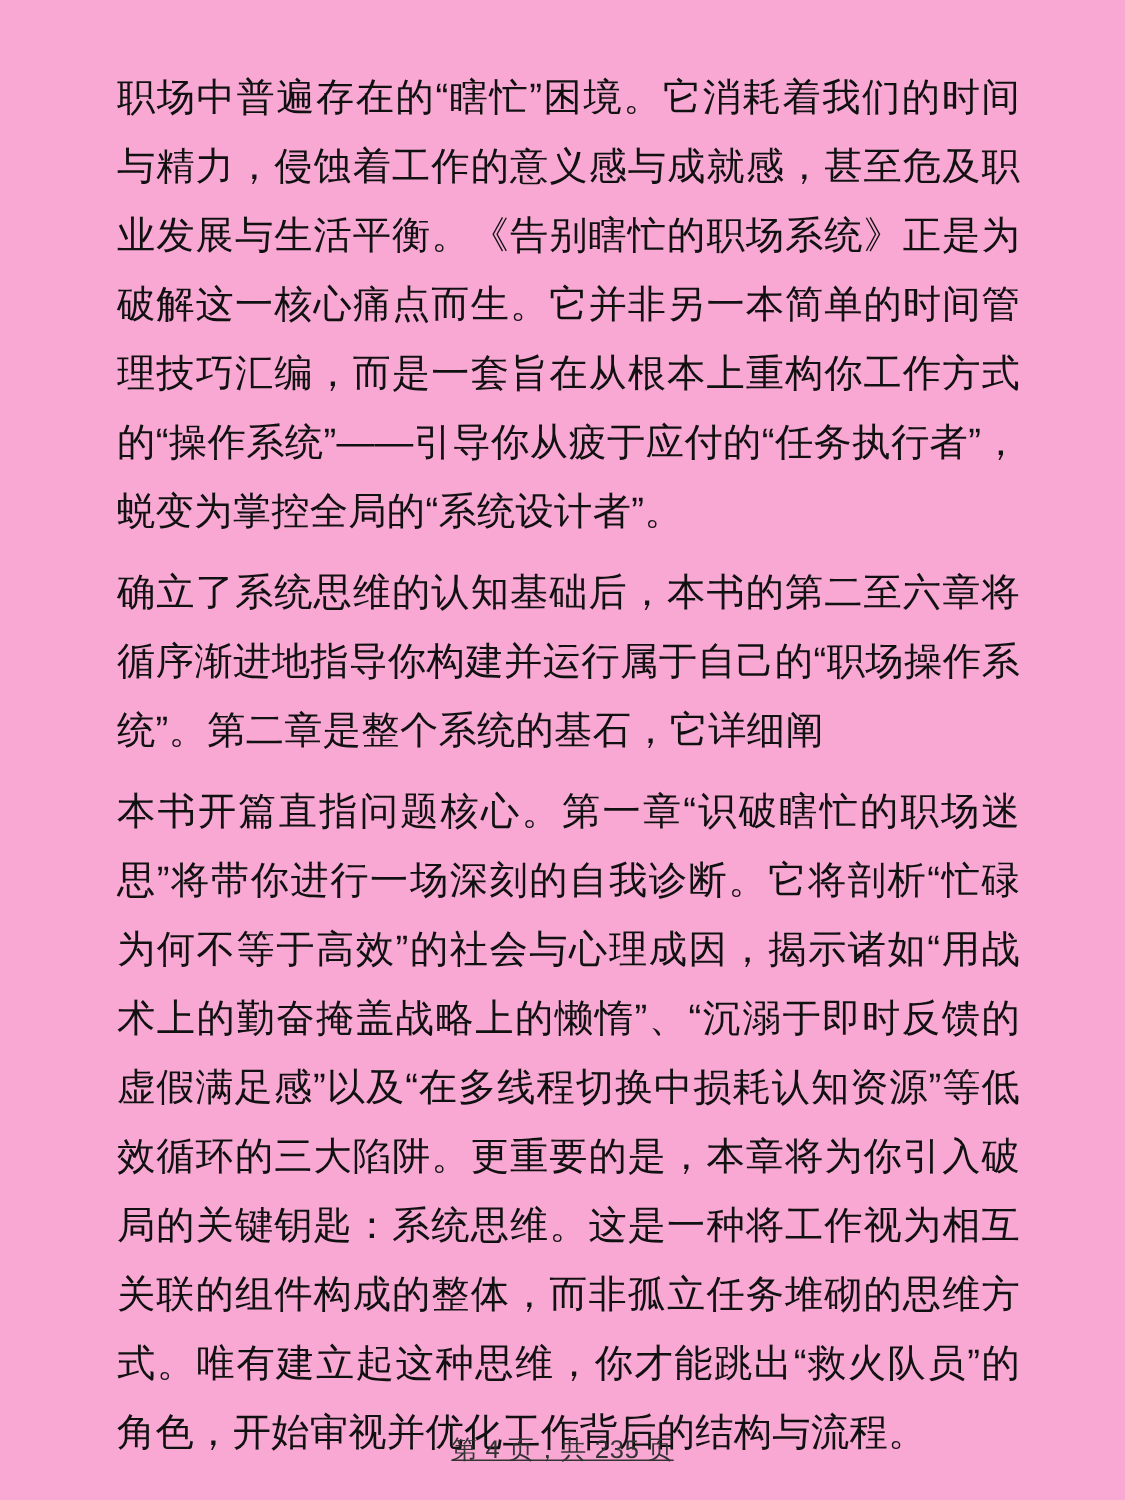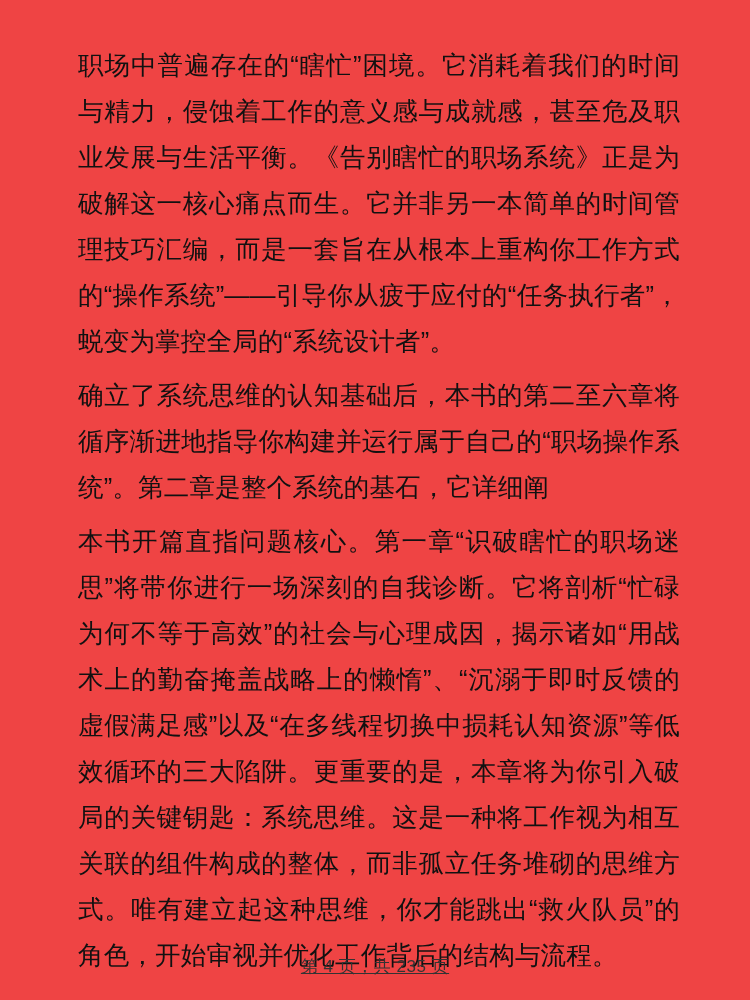--- a/index.html
+++ b/index.html
@@ -13,21 +13,21 @@
     font-family: "Liberation Sans", sans-serif;
     color: #000000;
     overflow: hidden;
   }
   .page {
     position: relative;
     width: 750px;
     height: 1000px;
     box-sizing: border-box;
     padding: 42px 70px 0 78px;
-    background: #ef4444;
+    background: #f9a8d4;
   }
   .body-text {
     font-size: 25.5px;
     line-height: 46px;
     letter-spacing: 0.2px;
     text-align: justify;
     text-justify: inter-ideograph;
     color: #111111;
     margin: 0;
   }

